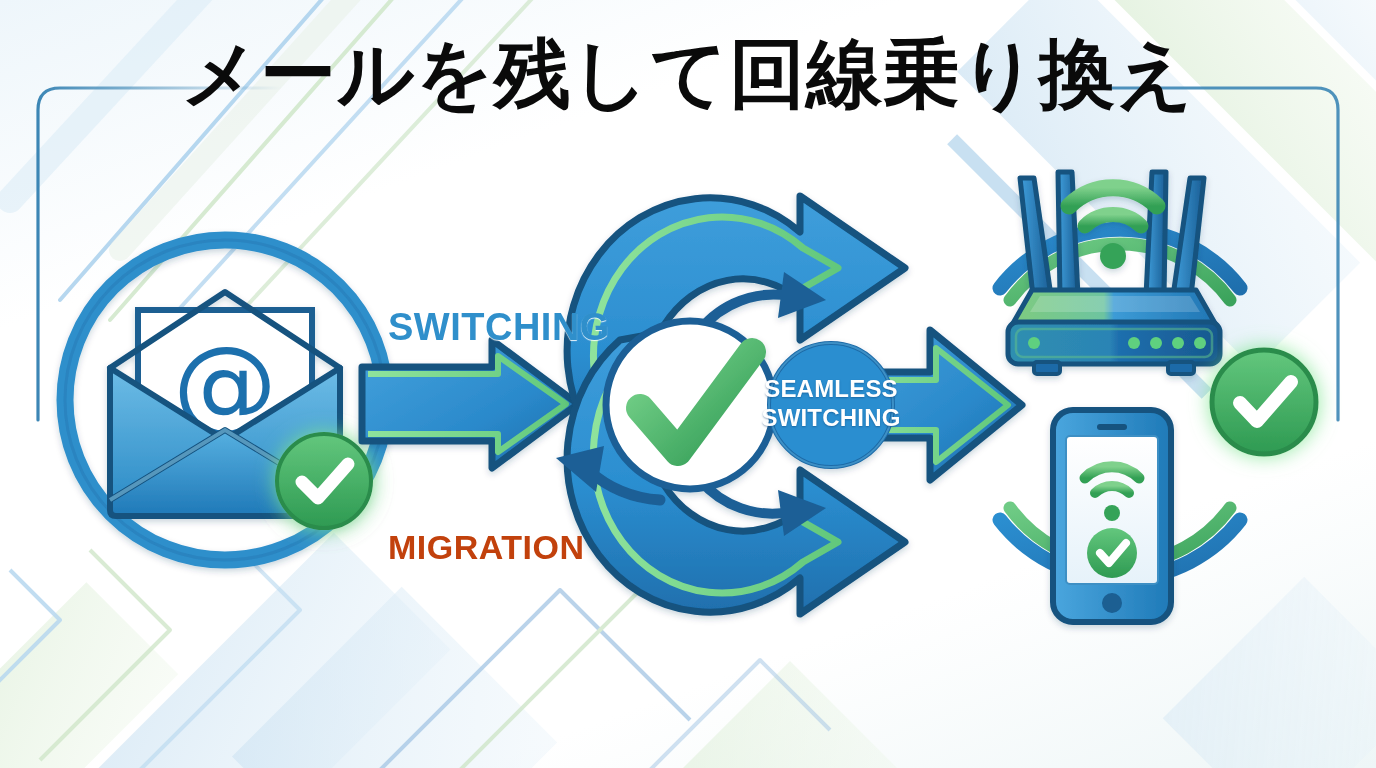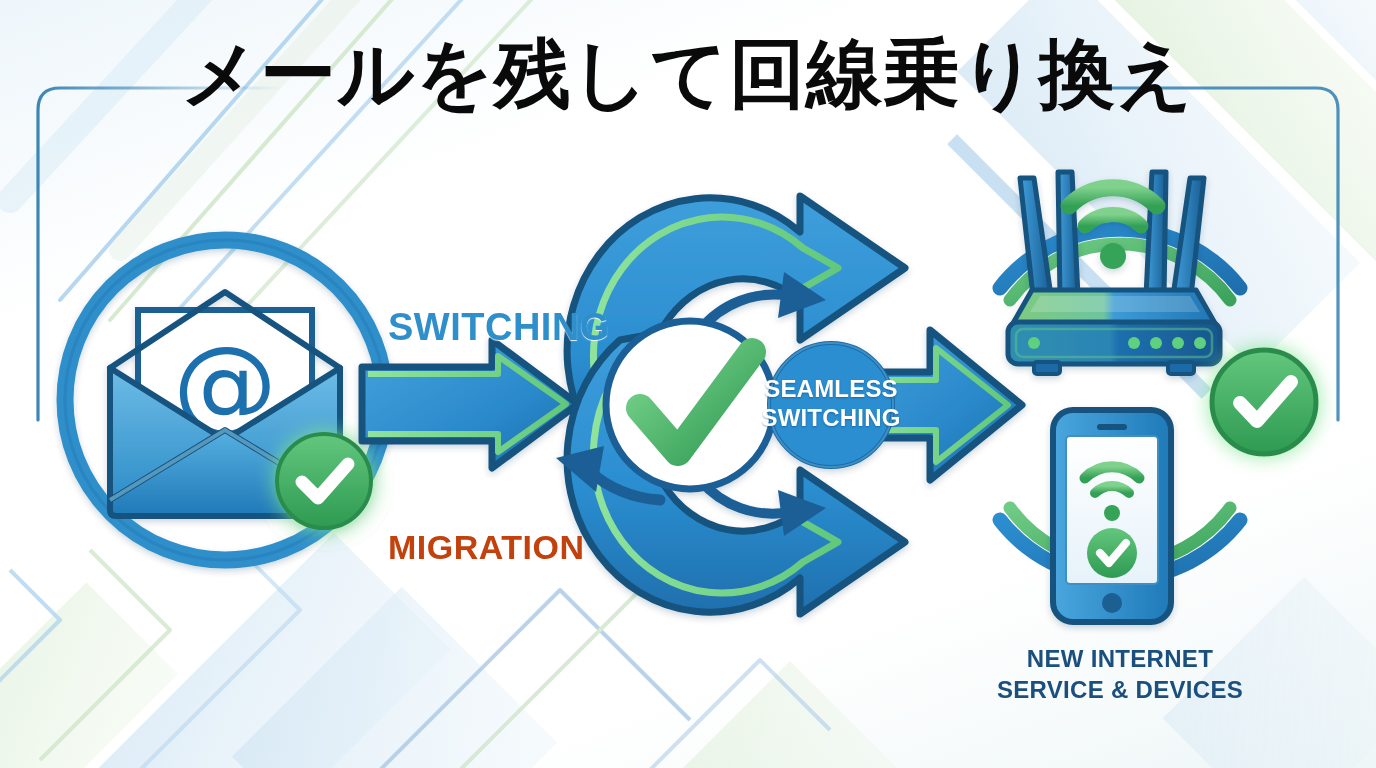--- a/index.html
+++ b/index.html
@@ -367,18 +367,14 @@
 
   <div class="lbl lbl-switching">SWITCHING</div>
 
   <div class="lbl lbl-migration">MIGRATION</div>
 
   <div class="hub-text">
     <div>SEAMLESS</div>
     <div>SWITCHING</div>
   </div>
 
-  <div class="lbl-right">
-    <div>NEW INTERNET</div>
-    <div>SERVICE &amp; DEVICES</div>
-  </div>
 
 </div>
 
 </body></html>

